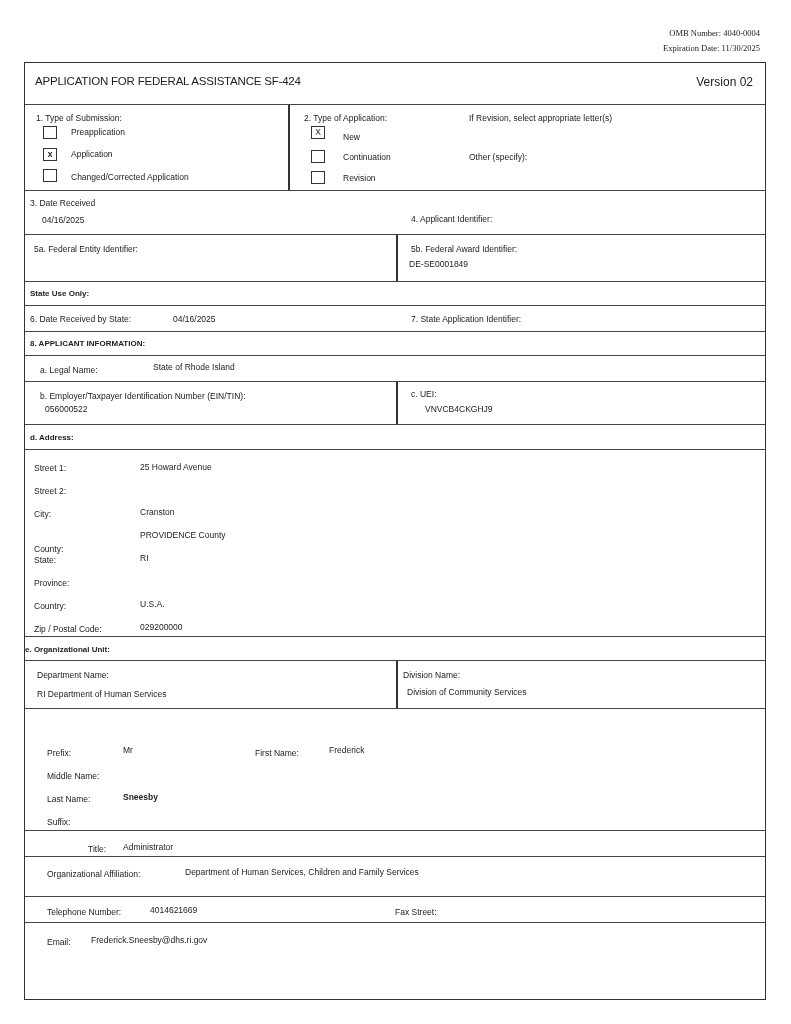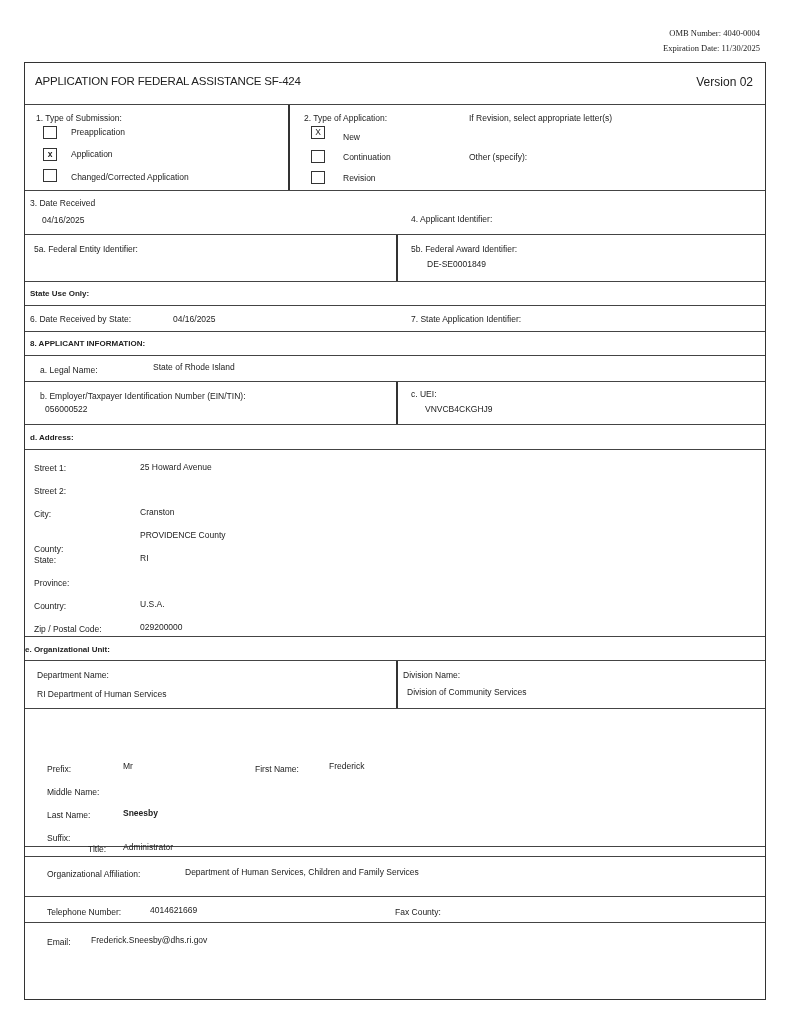--- a/index.html
+++ b/index.html
@@ -54,21 +54,21 @@
   <div class="row" style="top:128px;height:44px;">
     <span class="abs" style="left:5px;top:7px;">3. Date Received</span>
     <span class="abs" style="left:17px;top:24px;">04/16/2025</span>
     <span class="abs" style="left:386px;top:7px;margin-top:16px;">4. Applicant Identifier:</span>
   </div>
 
   <div class="row" style="top:172px;height:47px;">
     <div class="vsep" style="left:371px;"></div>
     <span class="abs" style="left:9px;top:9px;">5a. Federal Entity Identifier:</span>
     <span class="abs" style="left:386px;top:9px;">5b. Federal Award Identifier:</span>
-    <span class="abs" style="left:402px;top:24px;">DE-SE0001849</span>
+    <span class="abs" style="left:384px;top:24px;">DE-SE0001849</span>
   </div>
 
   <div class="row" style="top:219px;height:24px;">
     <span class="abs bold" style="left:5px;top:7px;">State Use Only:</span>
   </div>
 
   <div class="row" style="top:243px;height:26px;">
     <span class="abs" style="left:5px;top:8px;">6. Date Received by State:</span>
     <span class="abs" style="left:148px;top:8px;">04/16/2025</span>
     <span class="abs" style="left:386px;top:8px;">7. State Application Identifier:</span>
@@ -118,21 +118,21 @@
 
   <div class="row" style="top:598px;height:48px;">
     <div class="vsep" style="left:371px;"></div>
     <span class="abs" style="left:12px;top:9px;">Department Name:</span>
     <span class="abs" style="left:12px;top:28px;">RI Department of Human Services</span>
     <span class="abs" style="left:378px;top:9px;">Division Name:</span>
     <span class="abs" style="left:382px;top:26px;">Division of Community Services</span>
   </div>
 
 
-  <div class="row" style="top:684px;height:100px;">
+  <div class="row" style="top:668px;height:100px;">
     <span class="abs" style="left:22px;top:17px;">Prefix:</span>
     <span class="abs" style="left:98px;top:14px;">Mr</span>
     <span class="abs" style="left:230px;top:17px;">First Name:</span>
     <span class="abs" style="left:304px;top:14px;">Frederick</span>
     <span class="abs" style="left:22px;top:40px;">Middle Name:</span>
     <span class="abs" style="left:22px;top:63px;">Last Name:</span>
     <span class="abs" style="left:98px;top:61px;font-weight:bold;">Sneesby</span>
     <span class="abs" style="left:22px;top:86px;">Suffix:</span>
   </div>
 
@@ -142,21 +142,21 @@
   </div>
 
   <div class="row" style="top:794px;height:40px;">
     <span class="abs" style="left:22px;top:12px;">Organizational Affiliation:</span>
     <span class="abs" style="left:160px;top:10px;">Department of Human Services, Children and Family Services</span>
   </div>
 
   <div class="row" style="top:834px;height:26px;">
     <span class="abs" style="left:22px;top:10px;">Telephone Number:</span>
     <span class="abs" style="left:125px;top:8px;">4014621669</span>
-    <span class="abs" style="left:370px;top:10px;">Fax County:</span>
+    <span class="abs" style="left:370px;top:10px;">Fax Street:</span>
   </div>
 
   <div style="position:absolute;left:0;right:0;top:860px;height:76px;">
     <span class="abs" style="left:22px;top:14px;">Email:</span>
     <span class="abs" style="left:66px;top:12px;">Frederick.Sneesby@dhs.ri.gov</span>
   </div>
 
 </div>
 
 </body></html>

